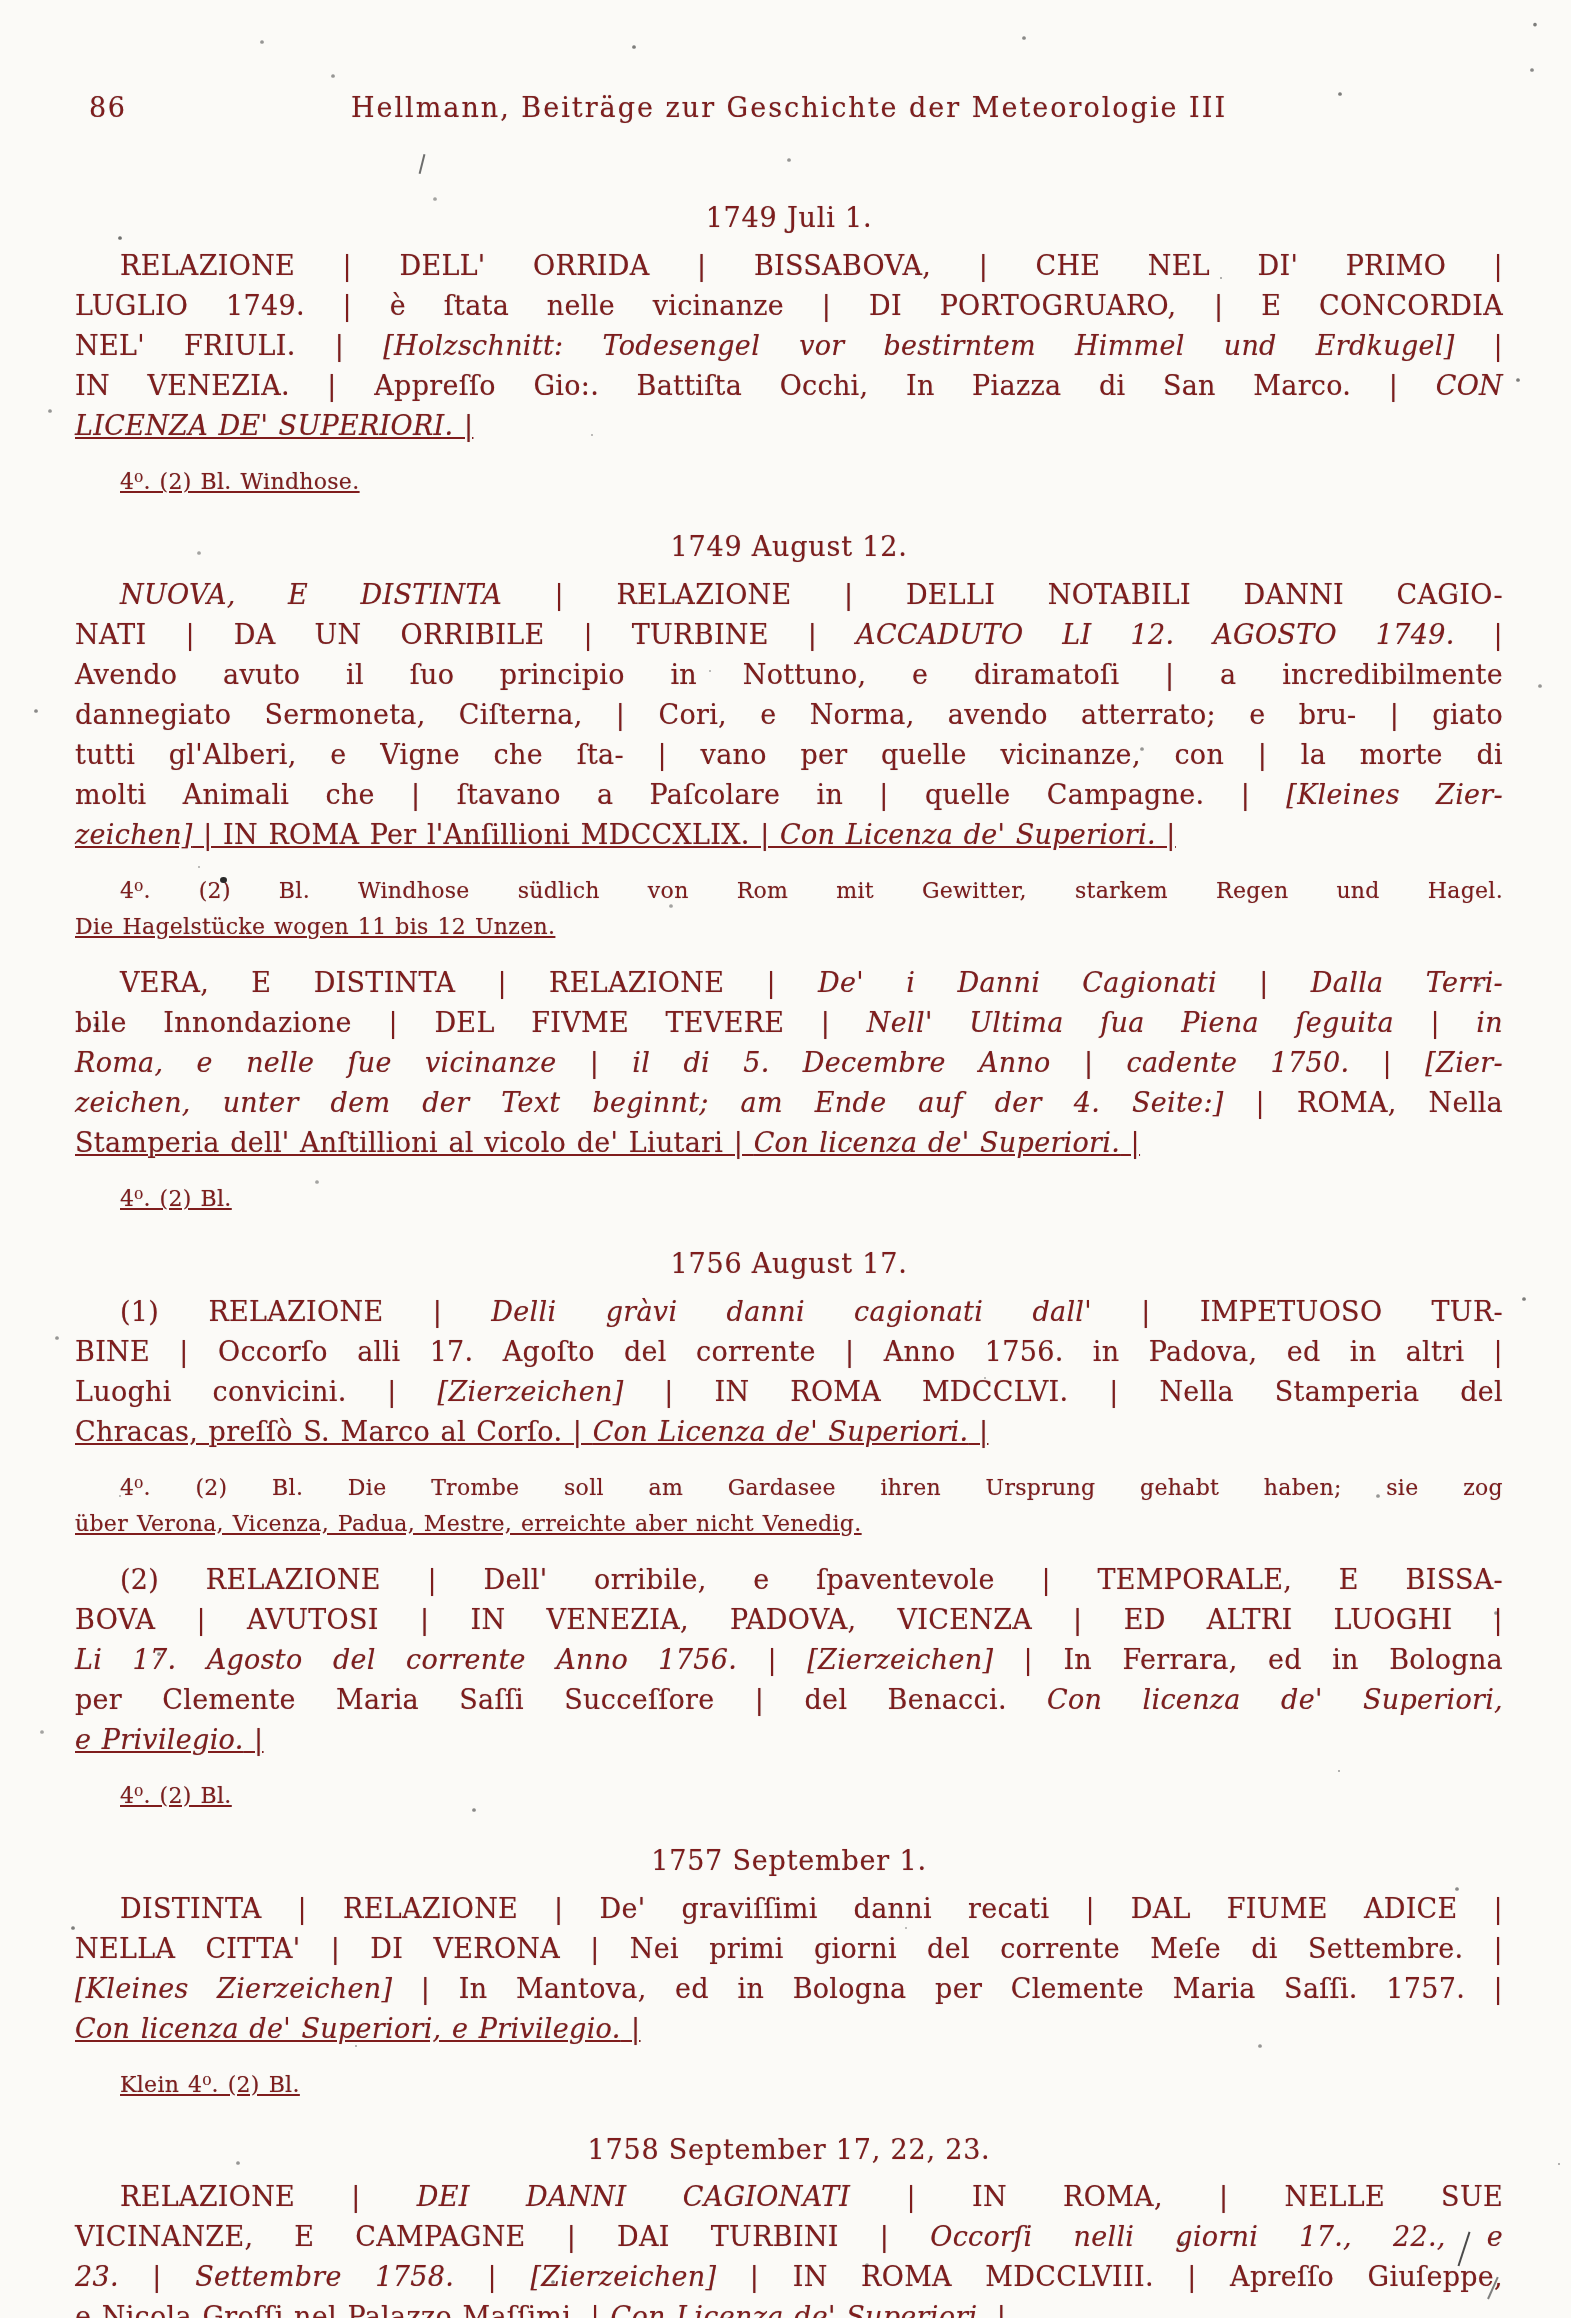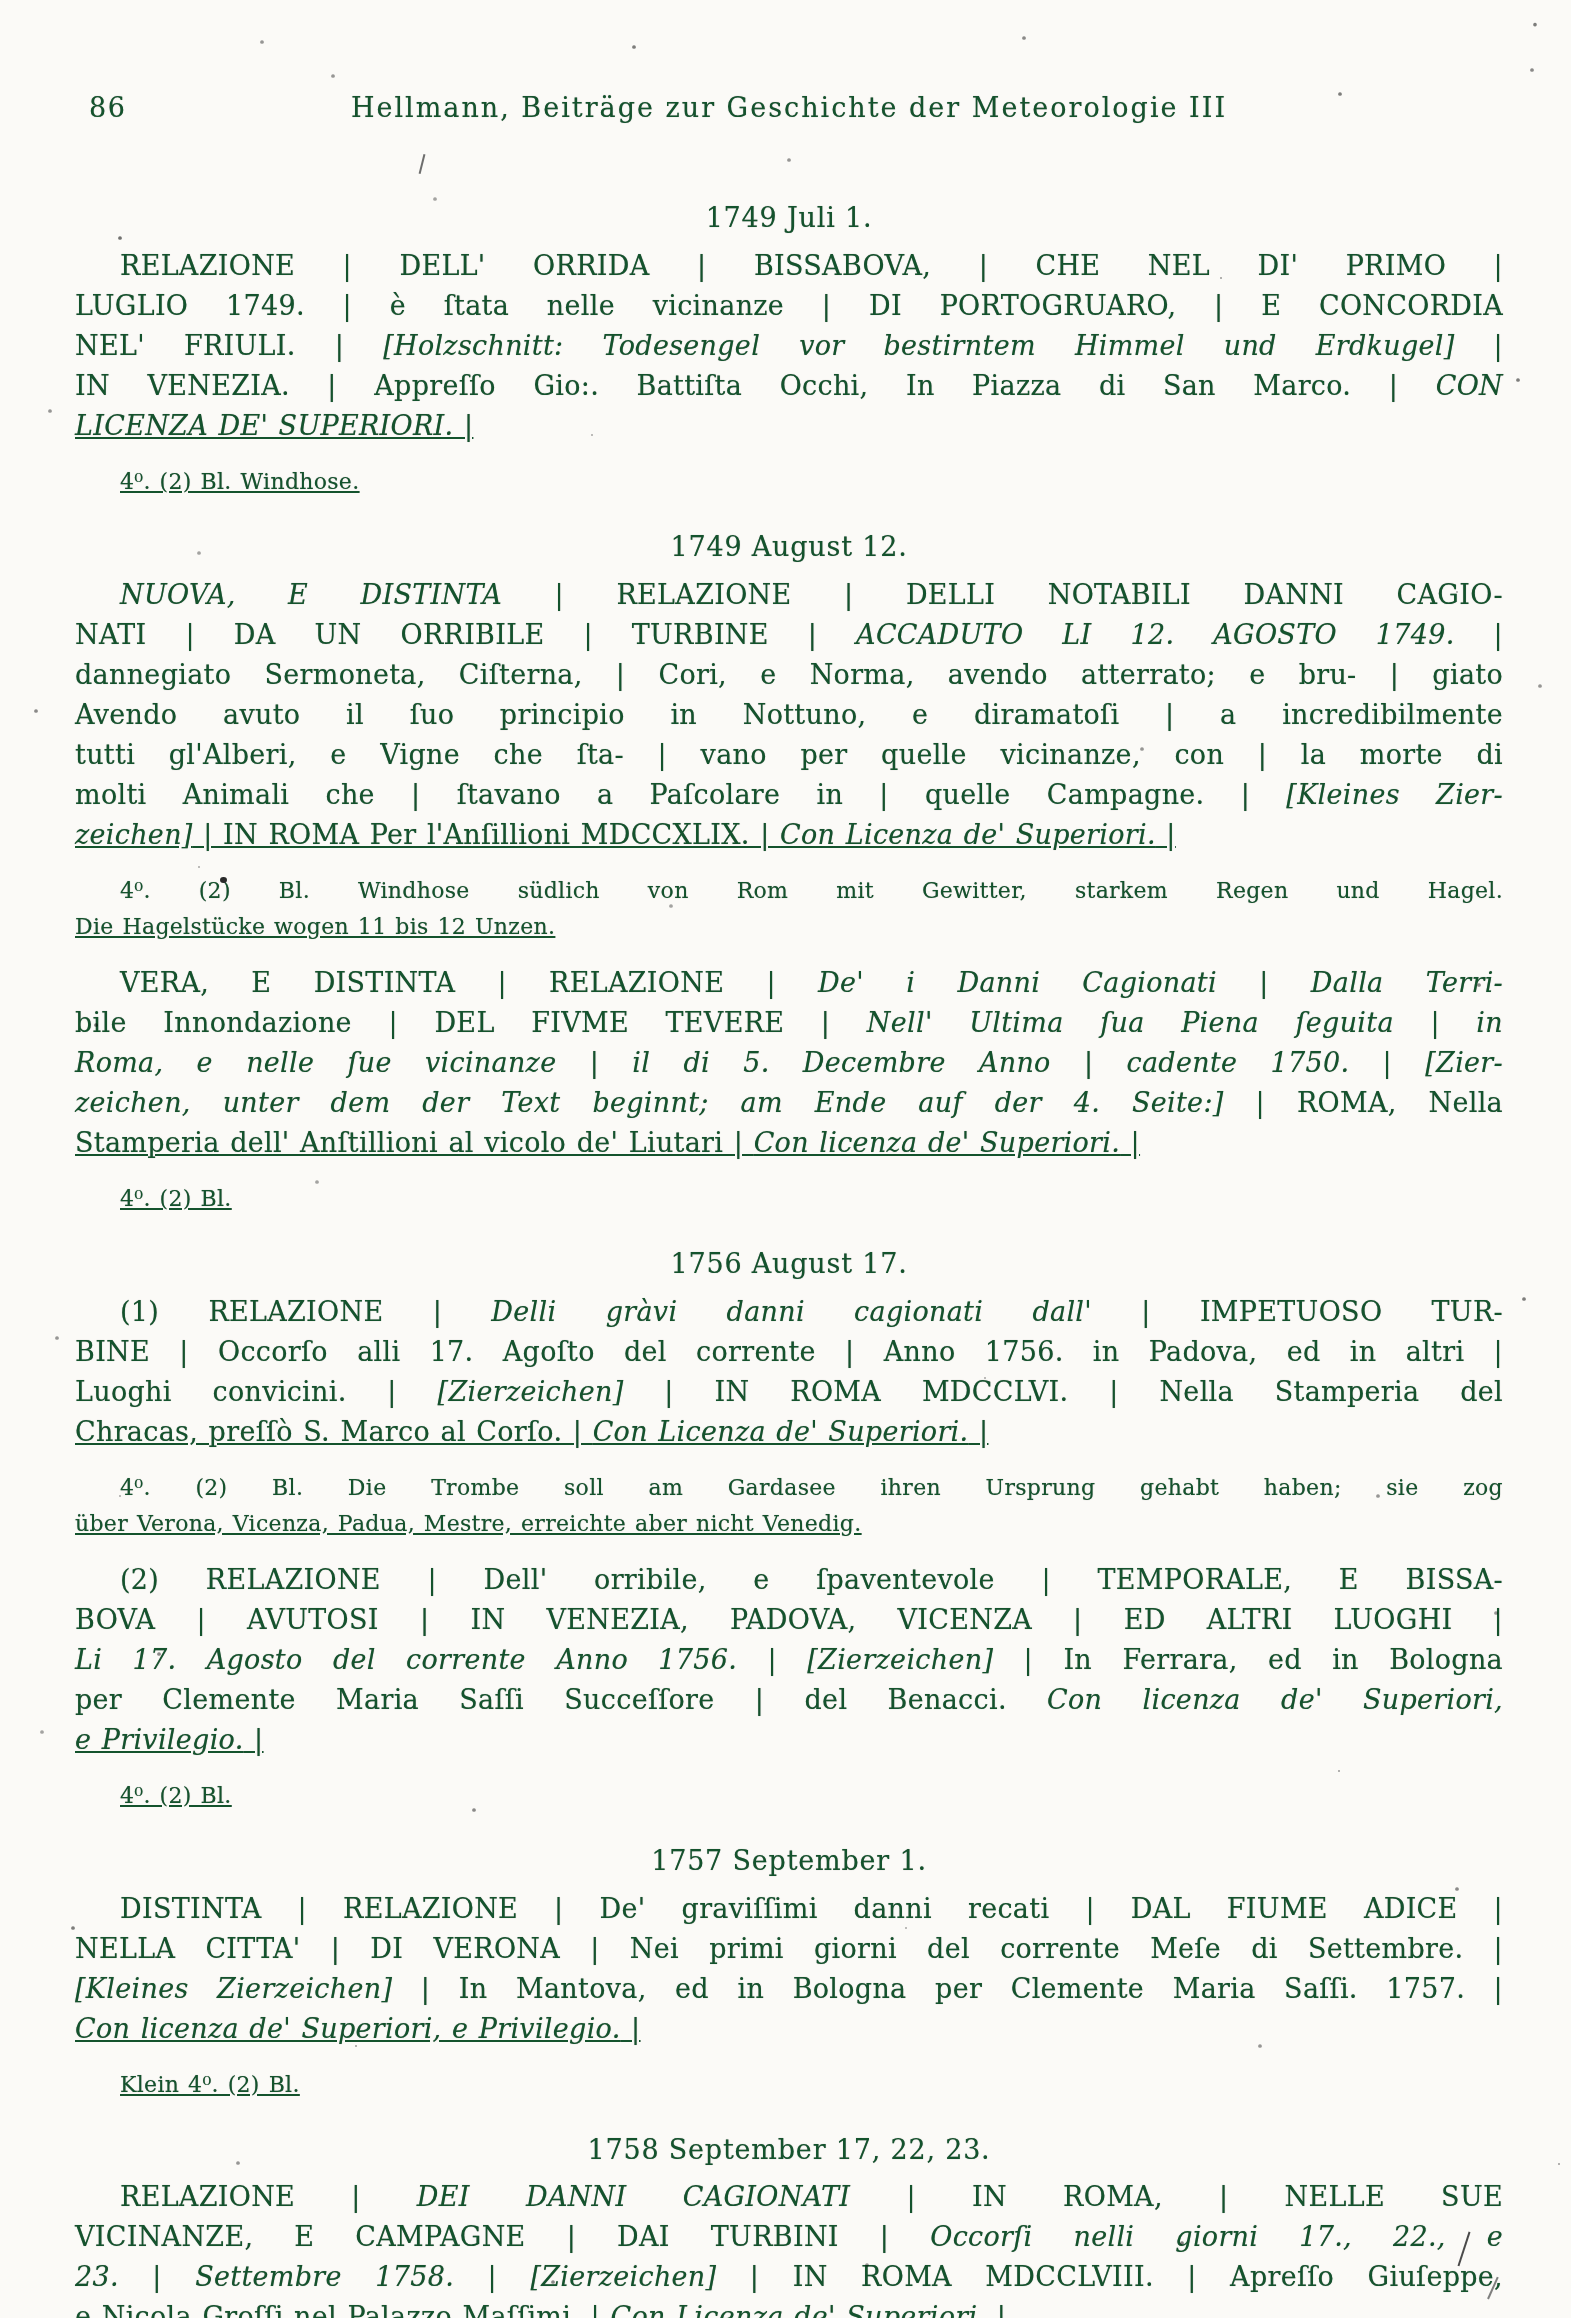--- a/index.html
+++ b/index.html
@@ -4,21 +4,21 @@
 <style>
   html,body{margin:0;padding:0;background:#e8e6e0;}
   .page{
     position:relative;
     width:1572px;height:2319px;
     margin:0 auto;
     background:#fbfaf7;
     box-sizing:border-box;
     padding:88px 69px 0 75px;
     overflow:hidden;
-    color:#14532d;
+    color:#7f1d1d;
     font-family:"DejaVu Serif","Liberation Serif",serif;
     text-shadow:0 0 0.8px rgba(25,25,25,.45);
   }
   .running-header{
     position:relative;
     height:40px;line-height:40px;
     font-size:27px;
   }
   .page-number{position:absolute;left:14px;top:0;letter-spacing:1.6px;}
   .running-title{display:block;text-align:center;letter-spacing:2px;}
@@ -108,22 +108,22 @@
         </div>
         <div class="note">
           <div class="line indent final"><span>4⁰. (2) Bl. Windhose.</span></div>
         </div>
       </section>
       <section class="entry">
         <div class="date-heading">1749 August 12.</div>
         <div class="body">
           <div class="line indent"><span class="it">NUOVA, E DISTINTA</span><span> | RELAZIONE | DELLI NOTABILI DANNI CAGIO-</span></div>
           <div class="line"><span>NATI | DA UN ORRIBILE | TURBINE | </span><span class="it">ACCADUTO LI 12. AGOSTO 1749.</span><span> |</span></div>
+          <div class="line"><span>Avendo avuto il ſuo principio in Nottuno, e diramatoſi | a incredibilmente</span></div>
           <div class="line"><span>dannegiato Sermoneta, Ciſterna, | Cori, e Norma, avendo atterrato; e bru- | giato</span></div>
-          <div class="line"><span>Avendo avuto il ſuo principio in Nottuno, e diramatoſi | a incredibilmente</span></div>
           <div class="line"><span>tutti gl'Alberi, e Vigne che ſta- | vano per quelle vicinanze, con | la morte di</span></div>
           <div class="line"><span>molti Animali che | ſtavano a Paſcolare in | quelle Campagne. | </span><span class="it">[Kleines Zier-</span></div>
           <div class="line final"><span class="it">zeichen]</span><span> | IN ROMA Per l'Anſillioni MDCCXLIX. | </span><span class="it">Con Licenza de' Superiori.</span><span> |</span></div>
         </div>
         <div class="note">
           <div class="line indent"><span>4⁰. (2) Bl.  Windhose südlich von Rom mit Gewitter, starkem Regen und Hagel.</span></div>
           <div class="line final"><span>Die Hagelstücke wogen 11 bis 12 Unzen.</span></div>
         </div>
       </section>
       <section class="entry">

